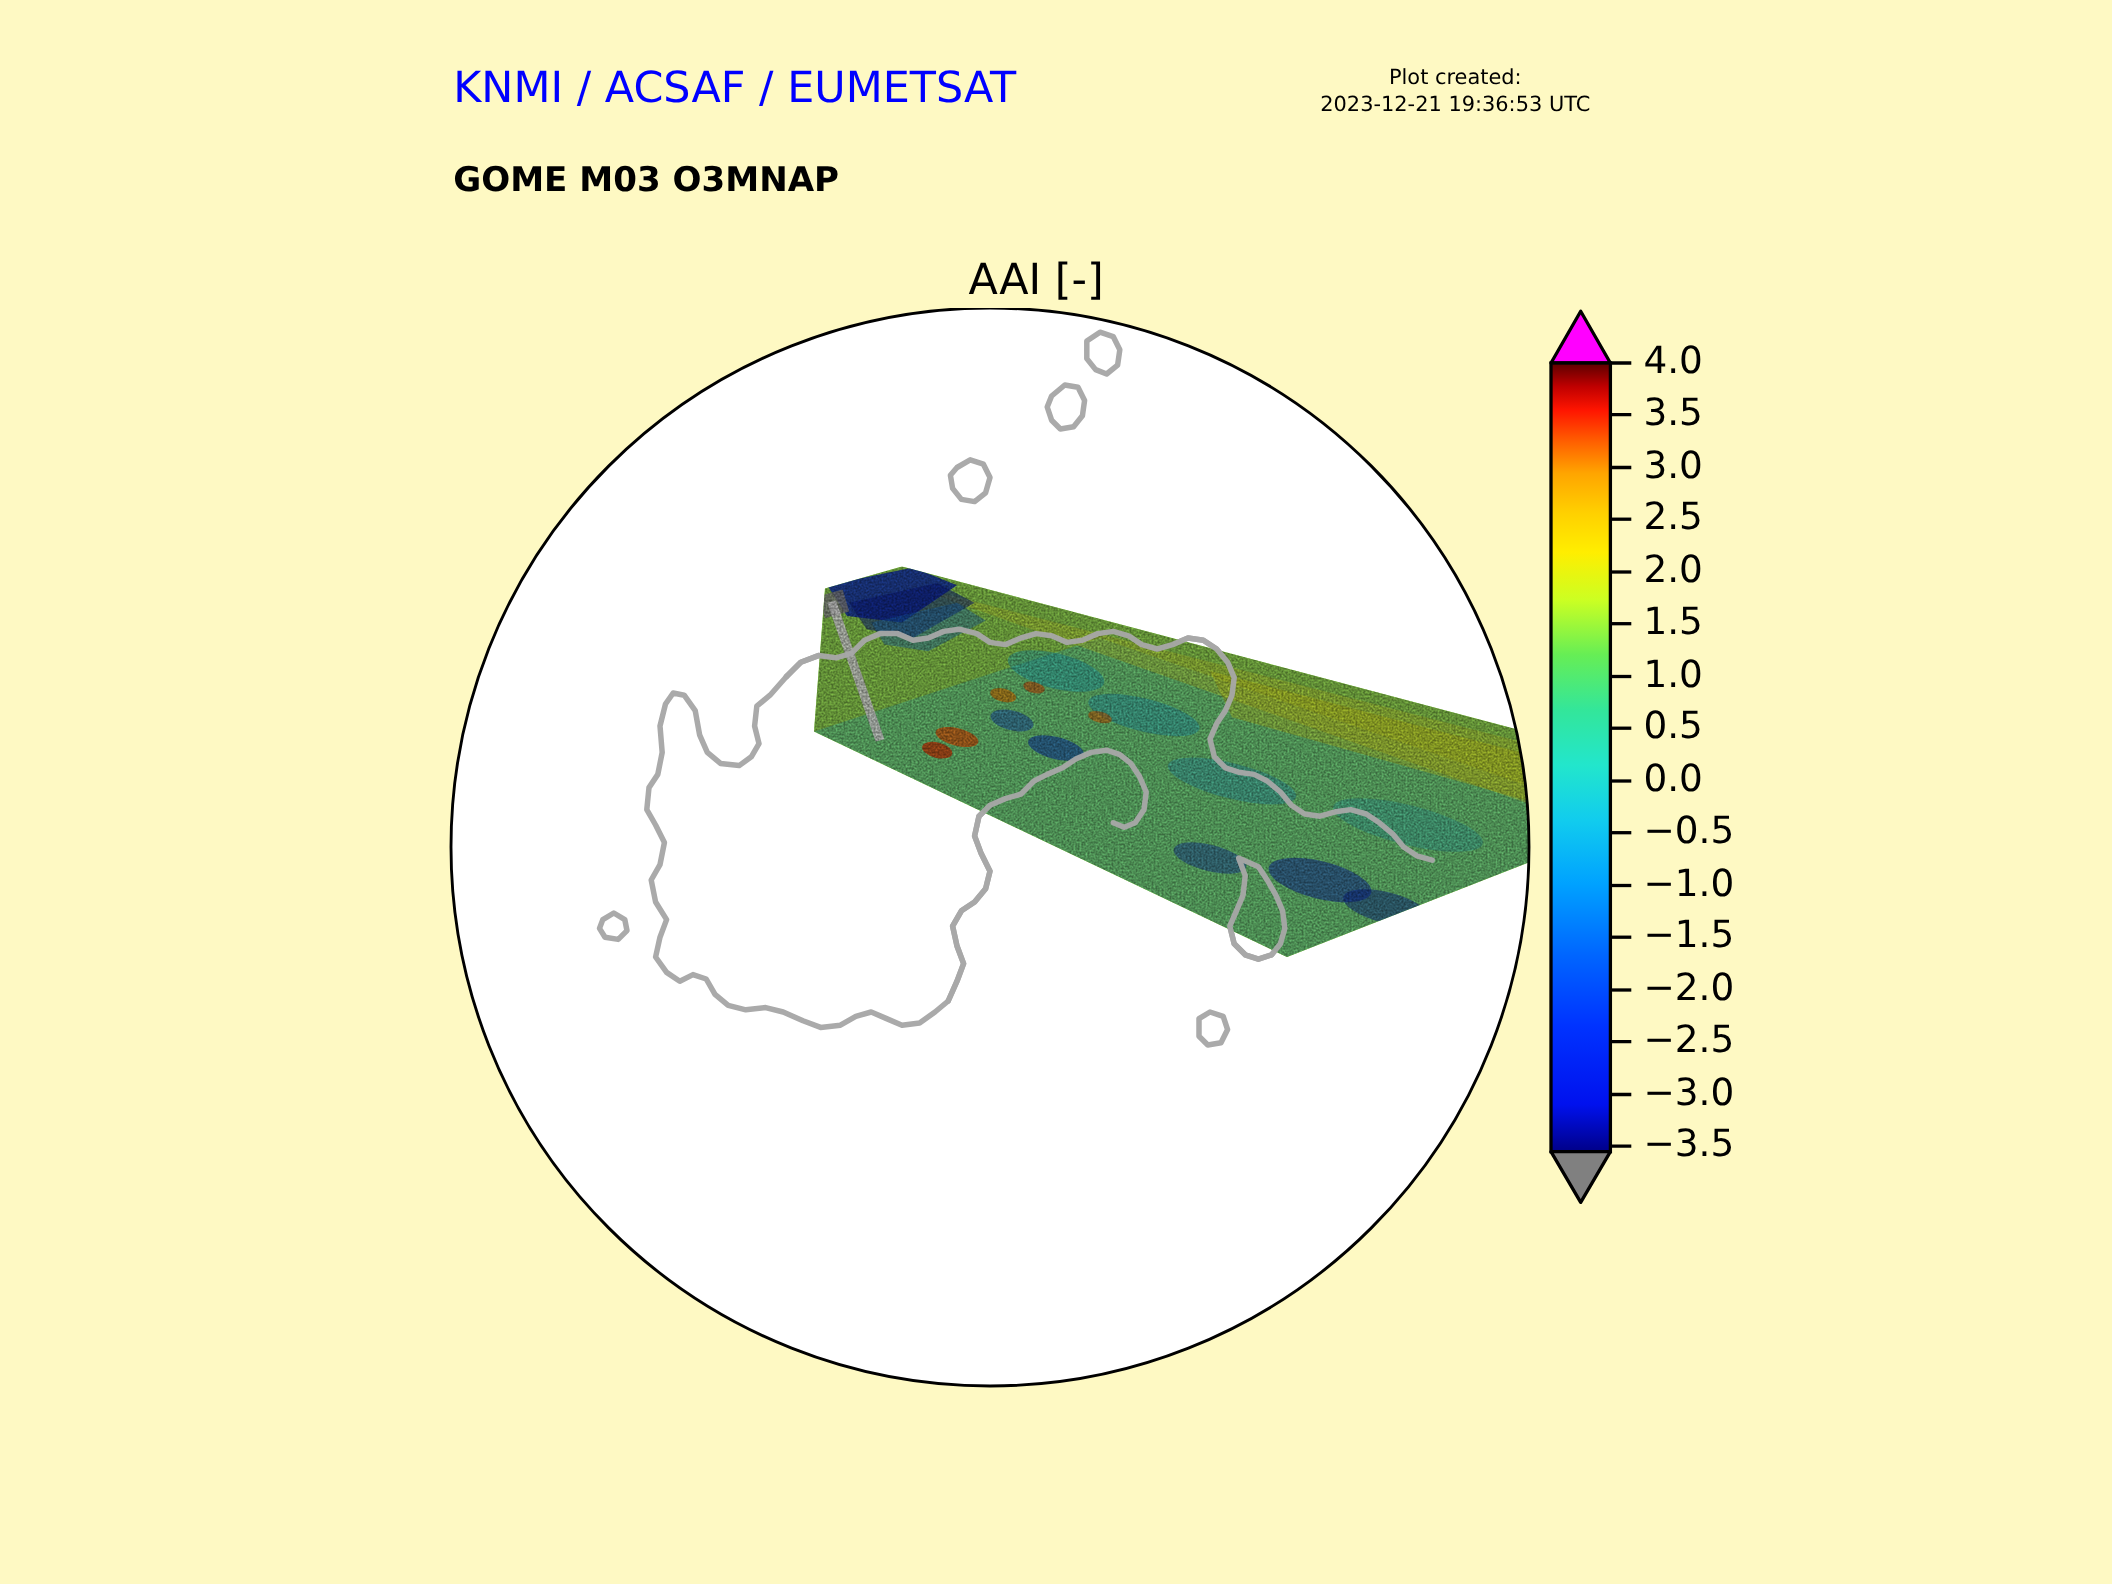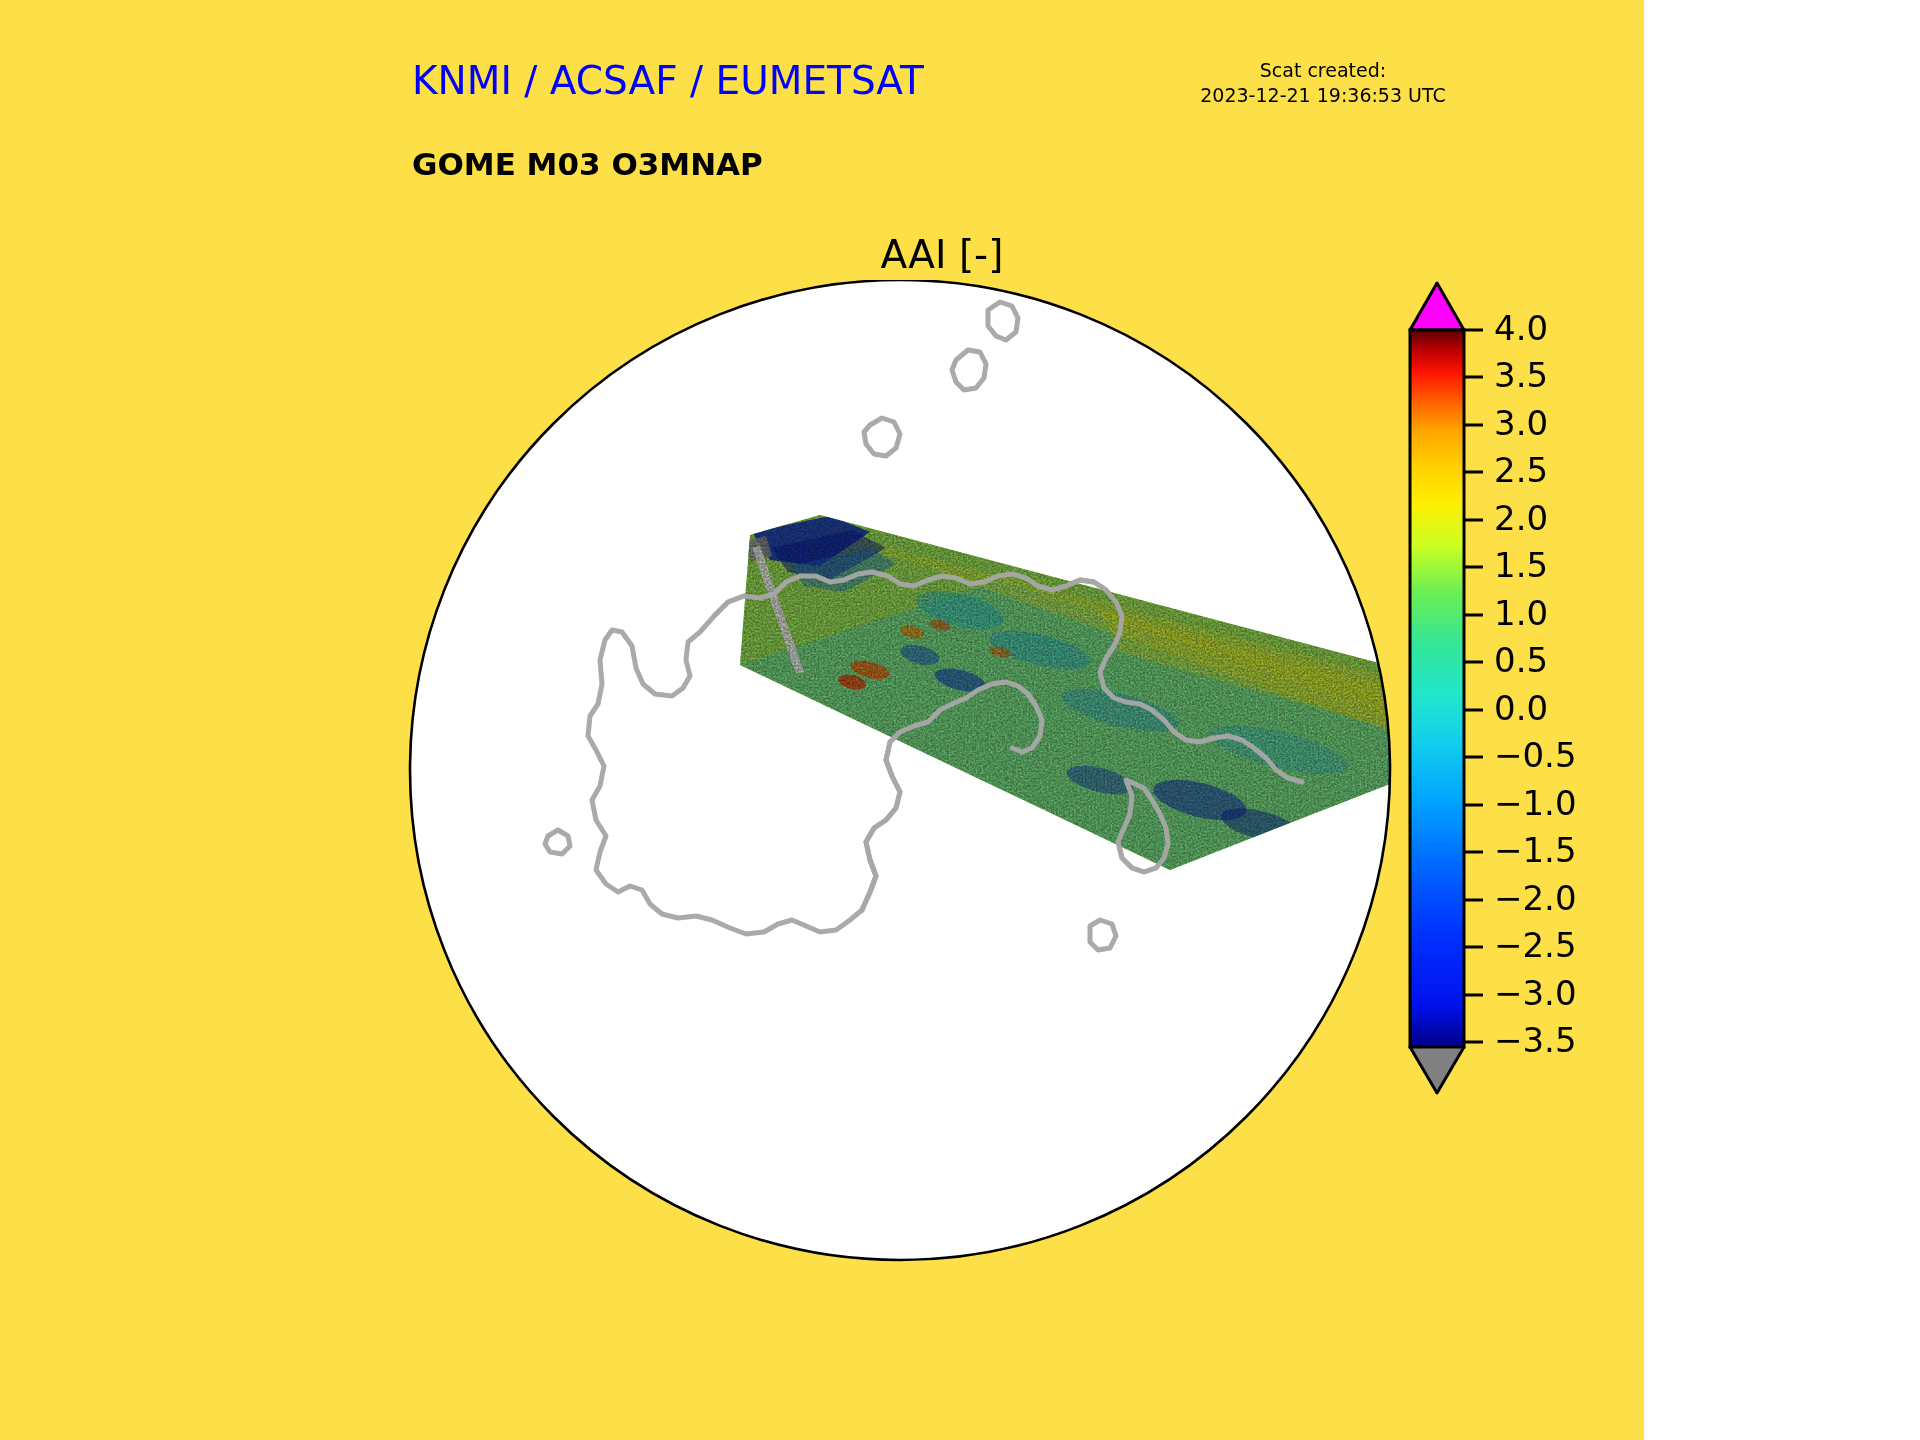--- a/index.html
+++ b/index.html
@@ -12,23 +12,23 @@
     height: 1440px;
     position: relative;
     overflow: hidden;
     font-family: "DejaVu Sans", sans-serif;
     color: #000000;
   }
 
   .page {
     position: absolute;
     left: 0; top: 0;
-    width: 1644px;
+    width: 1920px;
     height: 1440px;
-    background: #fde047;
+    background: #fef9c3;
   }
 
   
   #org-title {
     position: absolute;
     left: 412px;
     top: 58px;
     font-size: 39px;
     color: #0000ff;
     white-space: nowrap;
@@ -105,21 +105,21 @@
   }
 </style>
 </head>
 <body>
 
 <div class="page">
 
   <div id="org-title">KNMI / ACSAF / EUMETSAT</div>
 
   <div id="created-block">
-    <div>Scat created:</div>
+    <div>Plot created:</div>
     <div>2023-12-21 19:36:53 UTC</div>
   </div>
 
   <div id="instrument-block">
     <div>GOME M03 O3MNAP</div>
   </div>
 
   <div id="quantity-title">AAI [-]</div>
 
 

